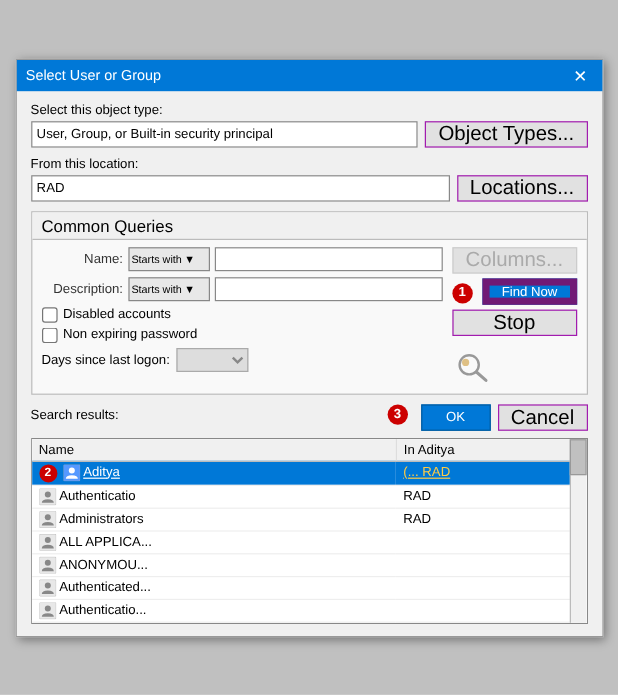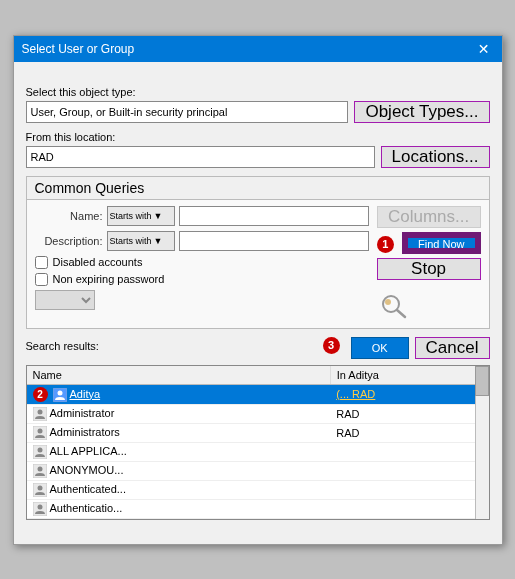--- a/index.html
+++ b/index.html
@@ -33,21 +33,21 @@
     .title-bar-close {
       background: none;
       border: none;
       color: white;
       font-size: 14px;
       cursor: pointer;
       padding: 0 4px;
       line-height: 1;
     }
     .content {
-      padding: 24px 12px;
+      padding: 10px 12px;
     }
     .section-label {
       font-size: 11px;
       margin-bottom: 3px;
       color: #000;
     }
     .row-input {
       display: flex;
       gap: 6px;
       margin-bottom: 8px;
@@ -317,20 +317,21 @@
             <div class="checkbox-row">
               <input type="checkbox" style="">
               <span>Disabled accounts</span>
             </div>
             <div class="checkbox-row">
               <input type="checkbox" style="">
               <span>Non expiring password</span>
             </div>
 
             <div class="days-row">
+              <span>Days since last logon:</span>
               <select class="days-dropdown">
                 <option></option>
               </select>
             </div>
           </div>
 
           <div class="cq-right">
             <button class="btn columns-btn">Columns...</button>
             <div style="position:relative; display:inline-block;">
               <span class="step-badge">1</span>
@@ -375,21 +376,21 @@
     <circle cx="7" cy="5" r="2.5" fill="#fff"></circle>
     <path d="M2 12 Q2 9 7 9 Q12 9 12 12" fill="#fff"></path>
   </svg><span style="color: white;">Aditya</span></td>
               <td style="color: rgb(255, 204, 68);">(... RAD</td>
             </tr>
             <tr>
               <td><svg width="14" height="14" viewBox="0 0 14 14" style="vertical-align: middle; margin-right: 3px;">
     <rect x="0" y="0" width="14" height="14" rx="1" fill="#e8e8e8" stroke="#aaa" stroke-width="0.5"></rect>
     <circle cx="7" cy="5" r="2.5" fill="#888"></circle>
     <path d="M2 12 Q2 9 7 9 Q12 9 12 12" fill="#888"></path>
-  </svg><span>Administrator</span></td>
+  </svg><span>Authenticatio</span></td>
               <td>RAD</td>
             </tr>
             <tr>
               <td><svg width="14" height="14" viewBox="0 0 14 14" style="vertical-align: middle; margin-right: 3px;">
     <rect x="0" y="0" width="14" height="14" rx="1" fill="#e8e8e8" stroke="#aaa" stroke-width="0.5"></rect>
     <circle cx="7" cy="5" r="2.5" fill="#888"></circle>
     <path d="M2 12 Q2 9 7 9 Q12 9 12 12" fill="#888"></path>
   </svg><span>Administrators</span></td>
               <td>RAD</td>
             </tr>

